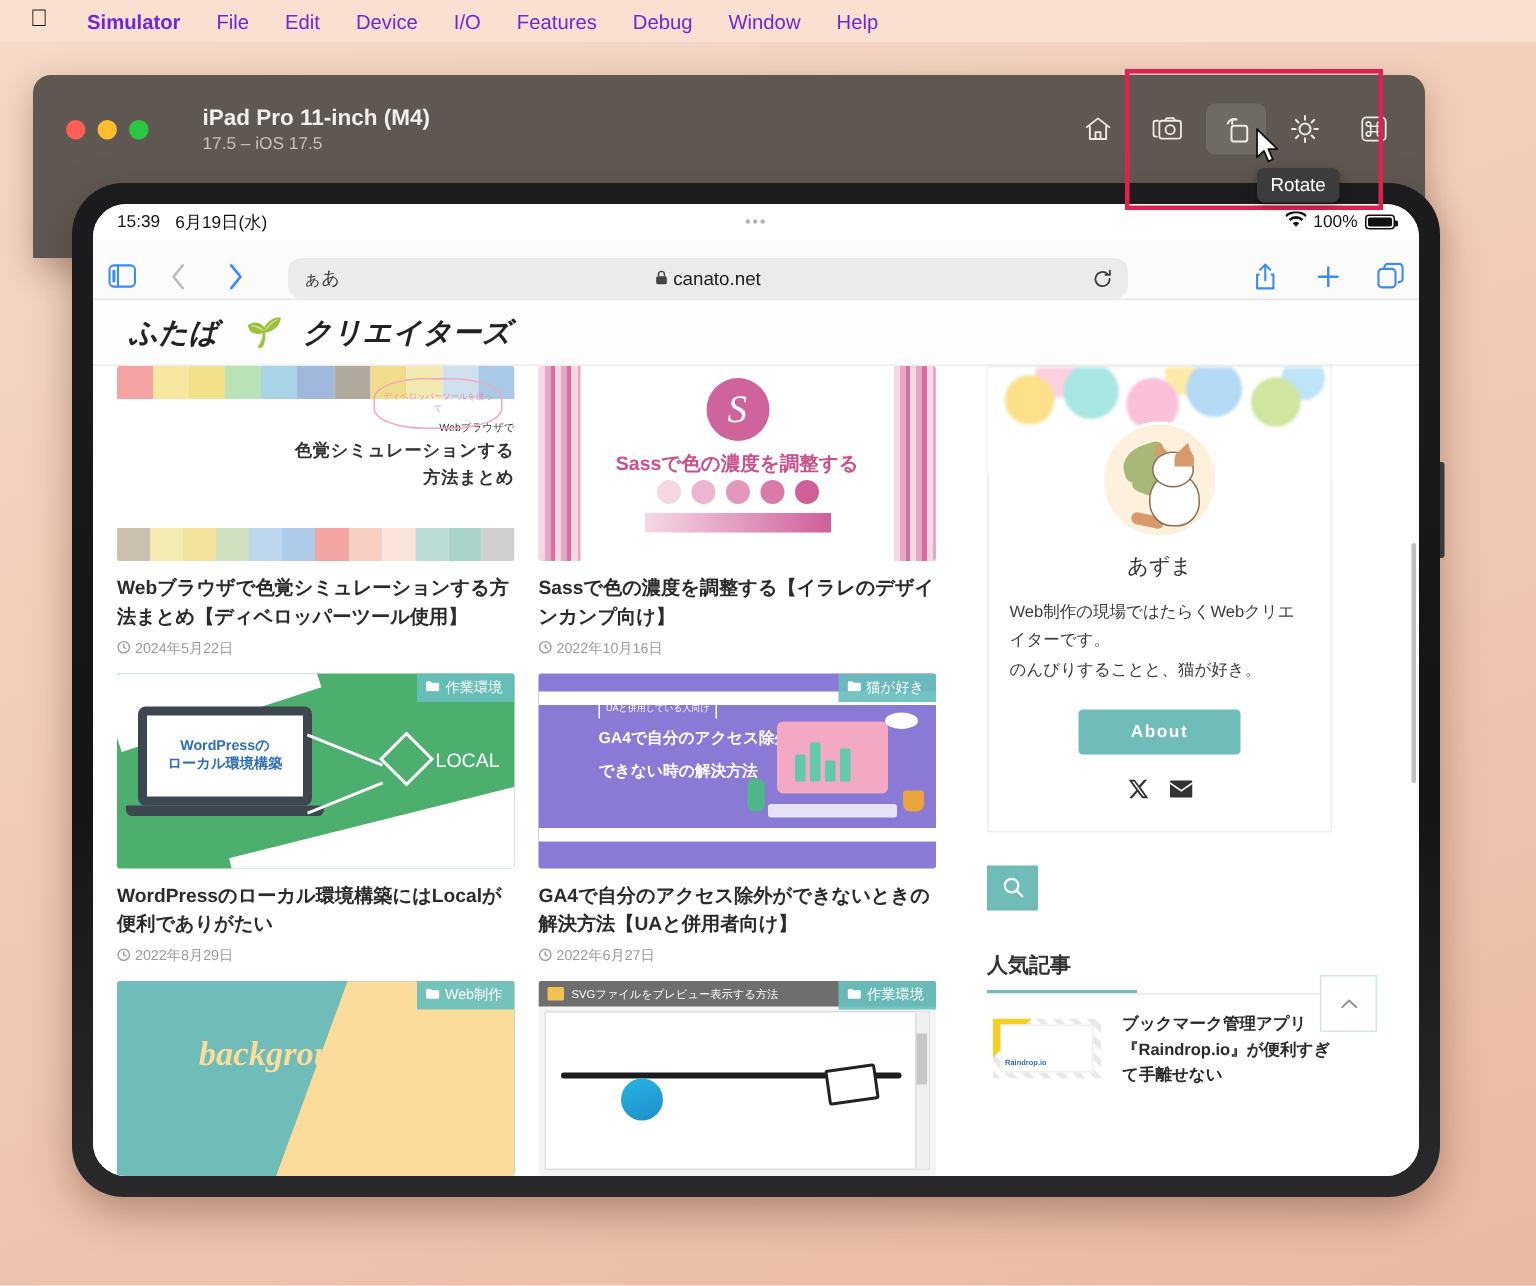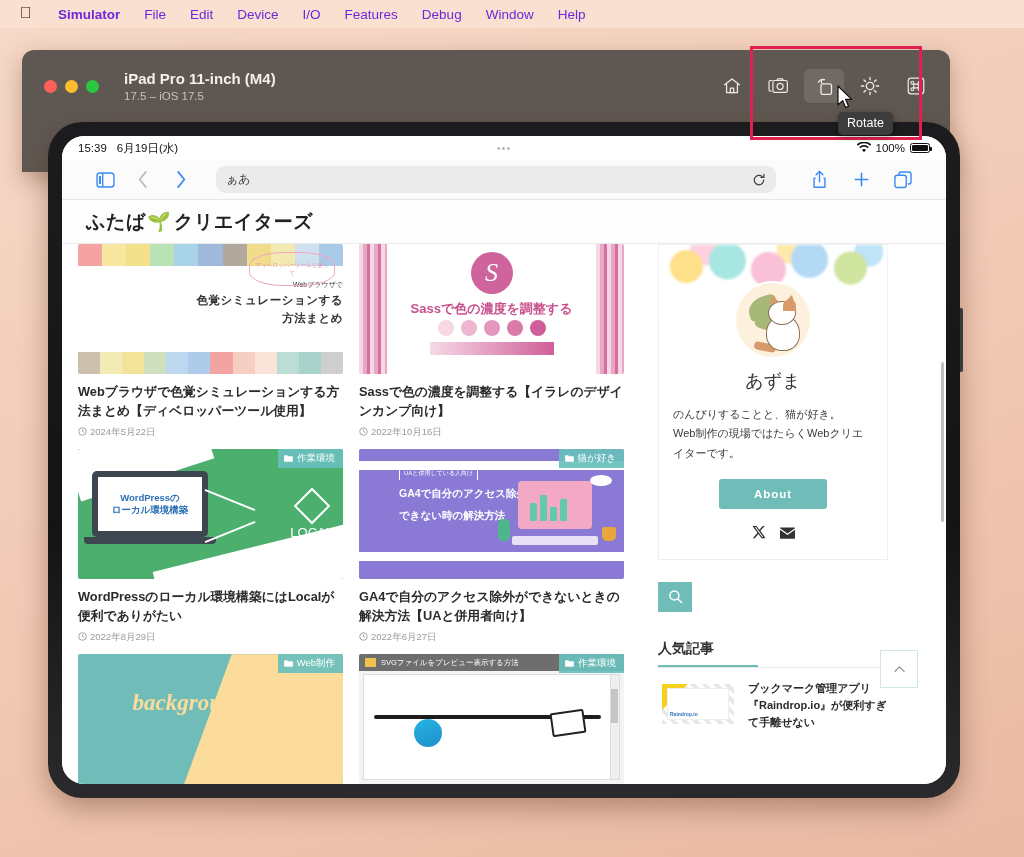--- a/index.html
+++ b/index.html
@@ -49,21 +49,21 @@
   #traffic {
     display: flex; gap: 8px; margin-left: 22px;
   }
   #traffic span {
     width: 13px; height: 13px; border-radius: 50%;
     display: block;
   }
   .tl-red { background: #ff5f57; }
   .tl-yellow { background: #febc2e; }
   .tl-green { background: #28c840; }
-  #titletext { margin-left: 25px; }
+  #titletext { margin-left: 36px; }
   #titletext .t1 {
     font-size: 15px; font-weight: bold; color: #f2efec; line-height: 1.2;
   }
   #titletext .t2 {
     font-size: 11.5px; color: #c8c2bc; margin-top: 2px;
   }
   #toolbar {
     position: absolute; right: 14px; top: 0; height: 72px;
     display: flex; align-items: center; gap: 6px;
   }
@@ -161,22 +161,22 @@
     background: #111; border-radius: 1.2px; display: block;
   }
   .batt::after {
     content: ""; position: absolute; right: -2.6px; top: 3px;
     width: 1.6px; height: 4px; background: #111; border-radius: 0 1px 1px 0;
   }
 
   
   #safaribar {
     height: 40px; background: #fbfbfb;
-    display: flex; align-items: center;
-    padding: 0 26px; gap: 4px;
+    display: flex; align-items: flex-end;
+    padding: 0 2px; gap: 4px;
     border-bottom: 1px solid #e6e6e6;
   }
   .sfbtn {
     width: 34px; height: 30px;
     display: flex; align-items: center; justify-content: center;
     color: #3b8bf5;
   }
   .sfbtn.dim { color: #b9bec6; }
   #urlbar {
     flex: 1; height: 27px; margin: 0 14px;
@@ -198,21 +198,21 @@
   
   #siteheader {
     height: 44px; background: #fdfdfd;
     display: flex; align-items: center;
     padding-left: 24px;
     border-bottom: 1px solid #ececec;
   }
   #siteheader .logo {
     font-size: 19px; font-weight: bold; color: #222;
     letter-spacing: 0.5px;
-    display: flex; align-items: center; gap: 2px;
+    display: flex; align-items: center; gap: 16px; font-style: italic;
   }
 
   
   #pagebody {
     position: absolute; top: 108px; left: 0; right: 0; bottom: 0;
     background: #fff;
     display: flex;
     padding: 0 16px;
     overflow: hidden;
   }
@@ -331,21 +331,21 @@
     color: #2d6fb5; font-size: 9.5px; font-weight: bold;
     line-height: 1.3; text-align: center;
   }
   .art-wp .base {
     width: 132px; height: 7px; background: #3d4651;
     border-radius: 0 0 4px 4px; margin-left: -8px;
   }
   .art-wp .localmark {
     position: absolute; right: 10px; top: 44px;
     display: flex; align-items: center; gap: 6px;
-    color: #fff; font-size: 13px; font-weight: 500; flex-direction: column;
+    color: #fff; font-size: 13px; font-weight: 500;
   }
   .art-wp .lgem {
     width: 26px; height: 26px;
     border: 2px solid #fff; transform: rotate(45deg);
   }
   .art-wp .line {
     position: absolute; background: #fff; height: 1.5px; width: 54px;
   }
 
   
@@ -510,21 +510,21 @@
   .avatar .patch {
     position: absolute; right: 14px; top: 17px;
     width: 13px; height: 11px; background: #d89a6a; border-radius: 50% 50% 0 0;
   }
   .avatar .tail {
     position: absolute; left: 18px; bottom: 6px;
     width: 22px; height: 8px; background: #d89a6a;
     border-radius: 8px; transform: rotate(12deg);
   }
   .profile-name {
-    text-align: center; font-size: 18px; color: #333;
+    text-align: center; font-size: 14px; color: #333;
     margin-top: 10px;
   }
   .profile-bio {
     font-size: 11px; color: #3a3a3a; line-height: 1.75;
     padding: 12px 14px 0; 
   }
   .about-btn {
     display: block; width: 108px; margin: 16px auto 0;
     background: #6fbcb8; color: #fff;
     font-size: 11.5px; font-weight: bold; letter-spacing: 1px;
@@ -719,20 +719,29 @@
           </svg>
       </div>
       <div class="sfbtn">
         <svg width="12" height="19" viewBox="0 0 12 20" fill="none" stroke="currentColor" stroke-width="1.9" stroke-linecap="round" stroke-linejoin="round">
             <path d="M3 2 9.5 10 3 18"></path>
           </svg>
       </div>
 
       <div id="urlbar">
         <span class="aa">ぁあ</span>
+        <span class="center">
+          <span>
+            <svg width="8" height="10" viewBox="0 0 9 11" fill="#444">
+                <rect x="0.5" y="4.6" width="8" height="6" rx="1.3"></rect>
+                <path d="M2.3 4.6V3.1a2.2 2.2 0 0 1 4.4 0v1.5" fill="none" stroke="#444" stroke-width="1.1"></path>
+              </svg>
+          </span>
+          <span>canato.net</span>
+        </span>
         <span class="reload">
           <svg width="14" height="14" viewBox="0 0 16 16" fill="none" stroke="currentColor" stroke-width="1.4" stroke-linecap="round">
             <path d="M13.4 8a5.4 5.4 0 1 1-1.7-3.9"></path>
               <path d="M13.6 1.6v3.3h-3.3"></path>
           </svg>
         </span>
       </div>
 
       <div class="right-group">
         <div class="sfbtn">
@@ -975,22 +984,22 @@
               <div class="tail"></div>
               <div class="catbody"></div>
               <div class="cathead"></div>
               <div class="patch"></div>
               <div class="ear" style="right:32px;top:12px;transform:rotate(-14deg)"></div>
               <div class="ear" style="right:14px;top:12px;transform:rotate(14deg)"></div>
             </div>
           </div>
           <div class="profile-name">あずま</div>
           <div class="profile-bio">
+            <div>Web制作の現場ではたらくWebクリエイターです。</div>
             <div>のんびりすることと、猫が好き。</div>
-            <div>Web制作の現場ではたらくWebクリエイターです。</div>
           </div>
           <div class="about-btn">About</div>
           <div class="social">
             <span>
               <svg width="14" height="14" viewBox="0 0 16 16" fill="#333">
                   <path d="M12.3 1h2.3l-5 5.7L15.5 15h-4.6L7.3 10.3 3.2 15H0.9l5.4-6.1L0.5 1h4.7l3.2 4.3zM11.5 13.6h1.3L4.6 2.3H3.2z"></path>
                 </svg>
             </span>
             <span>
               <svg width="15" height="12" viewBox="0 0 16 12" fill="#333">

